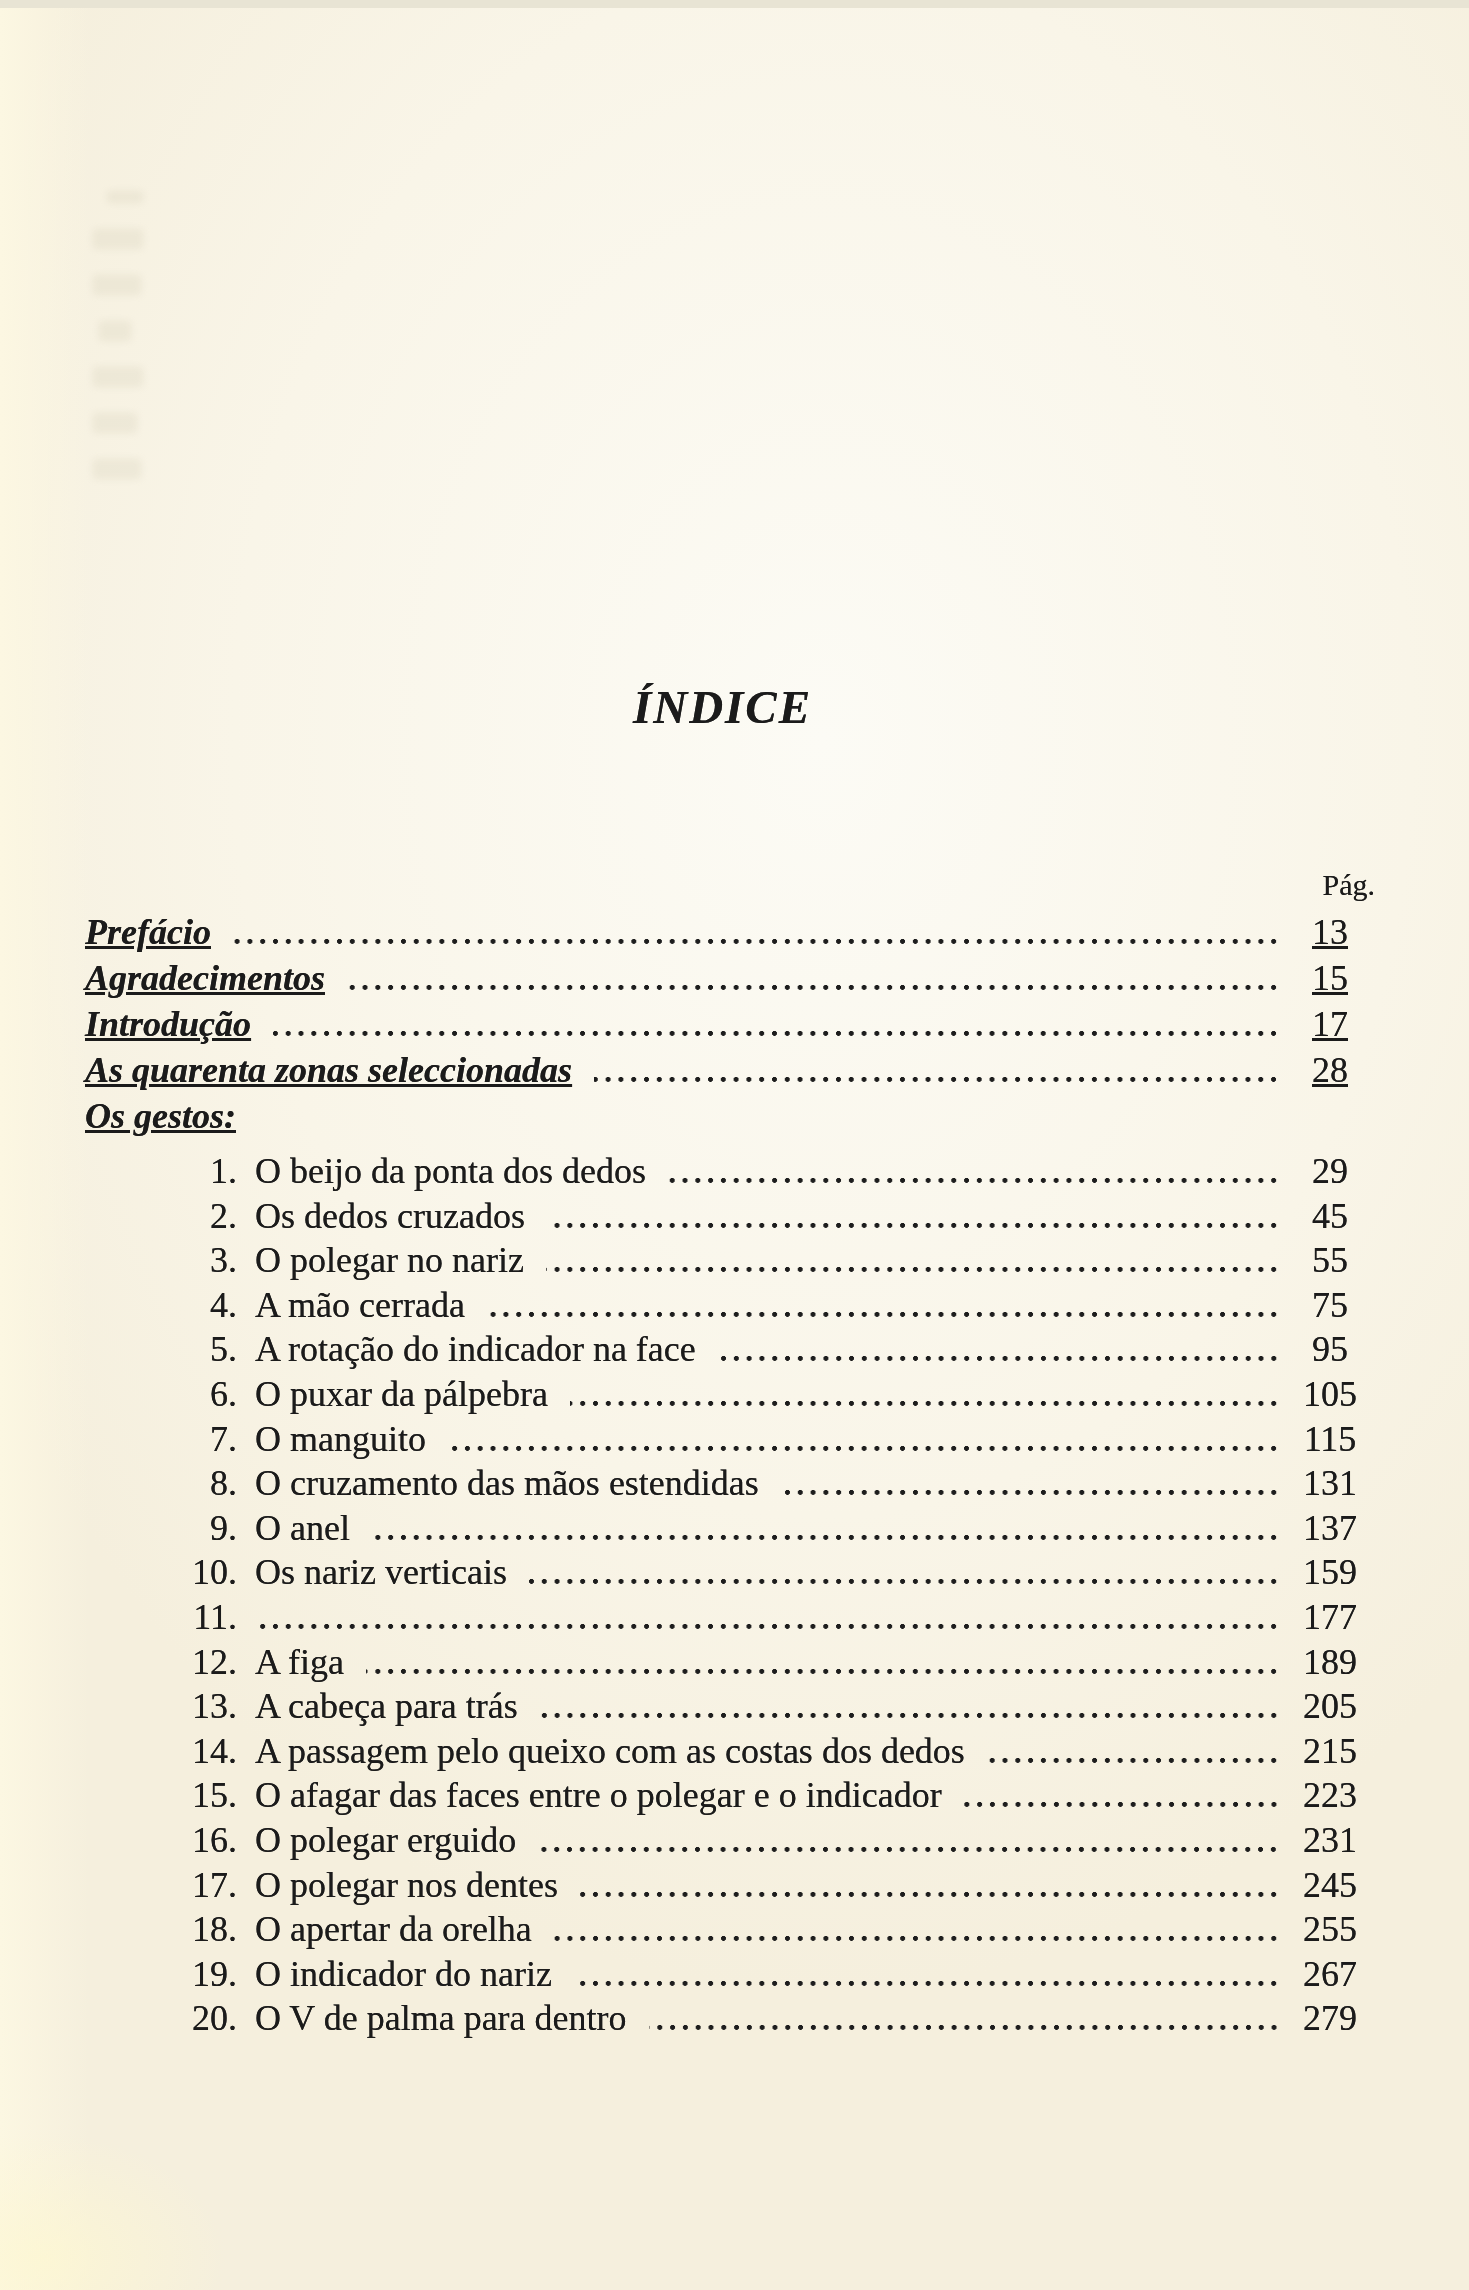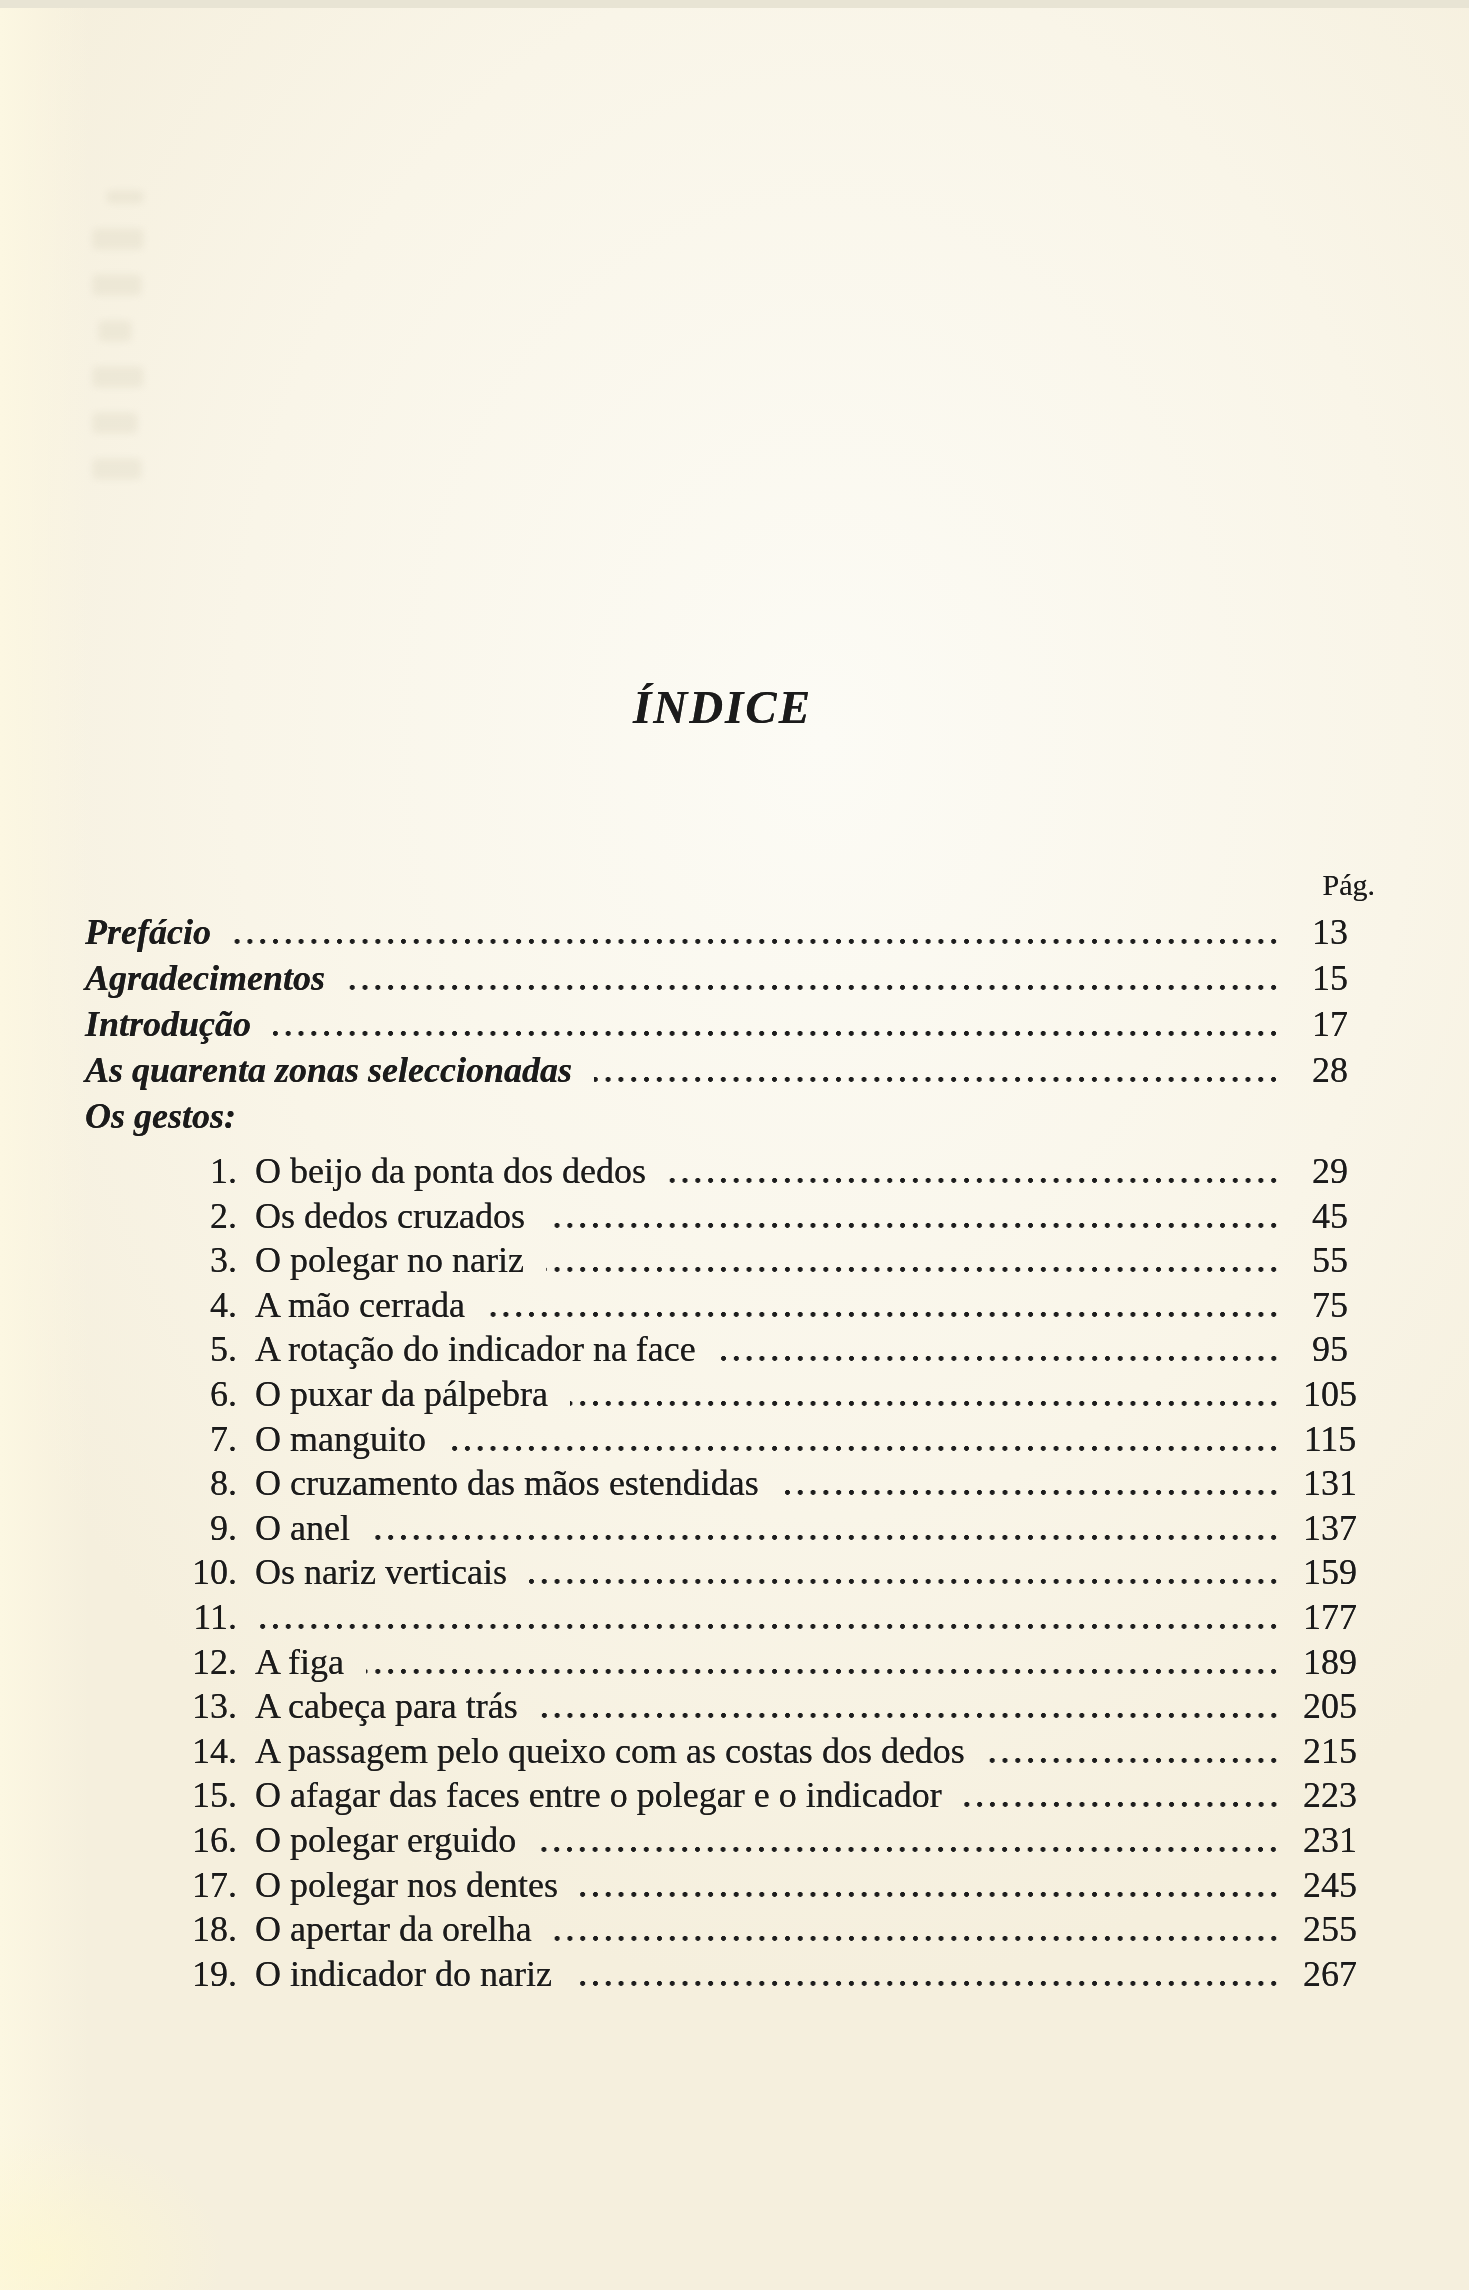--- a/index.html
+++ b/index.html
@@ -54,21 +54,21 @@
   }
   .row {
     display: flex;
     align-items: baseline;
     height: 46px;
     font-size: 36px;
     line-height: 44px;
     white-space: nowrap;
     text-shadow: 0 0 .6px rgba(20,20,20,.85);
   }
-  .front .row { height: 46px; font-weight: 700; font-style: italic; }
+  .front .row { height: 46px; font-weight: 700; font-style: italic; text-decoration: underline; }
   .front .row .pagenum { font-style: normal; font-weight: 400; }
   .gestures { margin-top: 9px; }
   .gestures .row { height: 44.6px; font-weight: 400; }
   .num {
     width: 152px;
     text-align: right;
     flex: 0 0 auto;
   }
   .lbl { flex: 0 0 auto; }
   .gestures .lbl { margin-left: 18px; text-align: right; }
@@ -243,16 +243,22 @@
           <span class="lbl">O apertar da orelha</span>
           <span class="leader"></span>
           <span class="pagenum">255</span>
         </div>
         <div class="row">
           <span class="num">19.</span>
           <span class="lbl">O indicador do nariz</span>
           <span class="leader"></span>
           <span class="pagenum">267</span>
         </div>
+        <div class="row">
+          <span class="num">20.</span>
+          <span class="lbl">O V de palma para dentro</span>
+          <span class="leader"></span>
+          <span class="pagenum">279</span>
+        </div>
       </div>
   </div>
 
 </div>
 
 </body></html>

